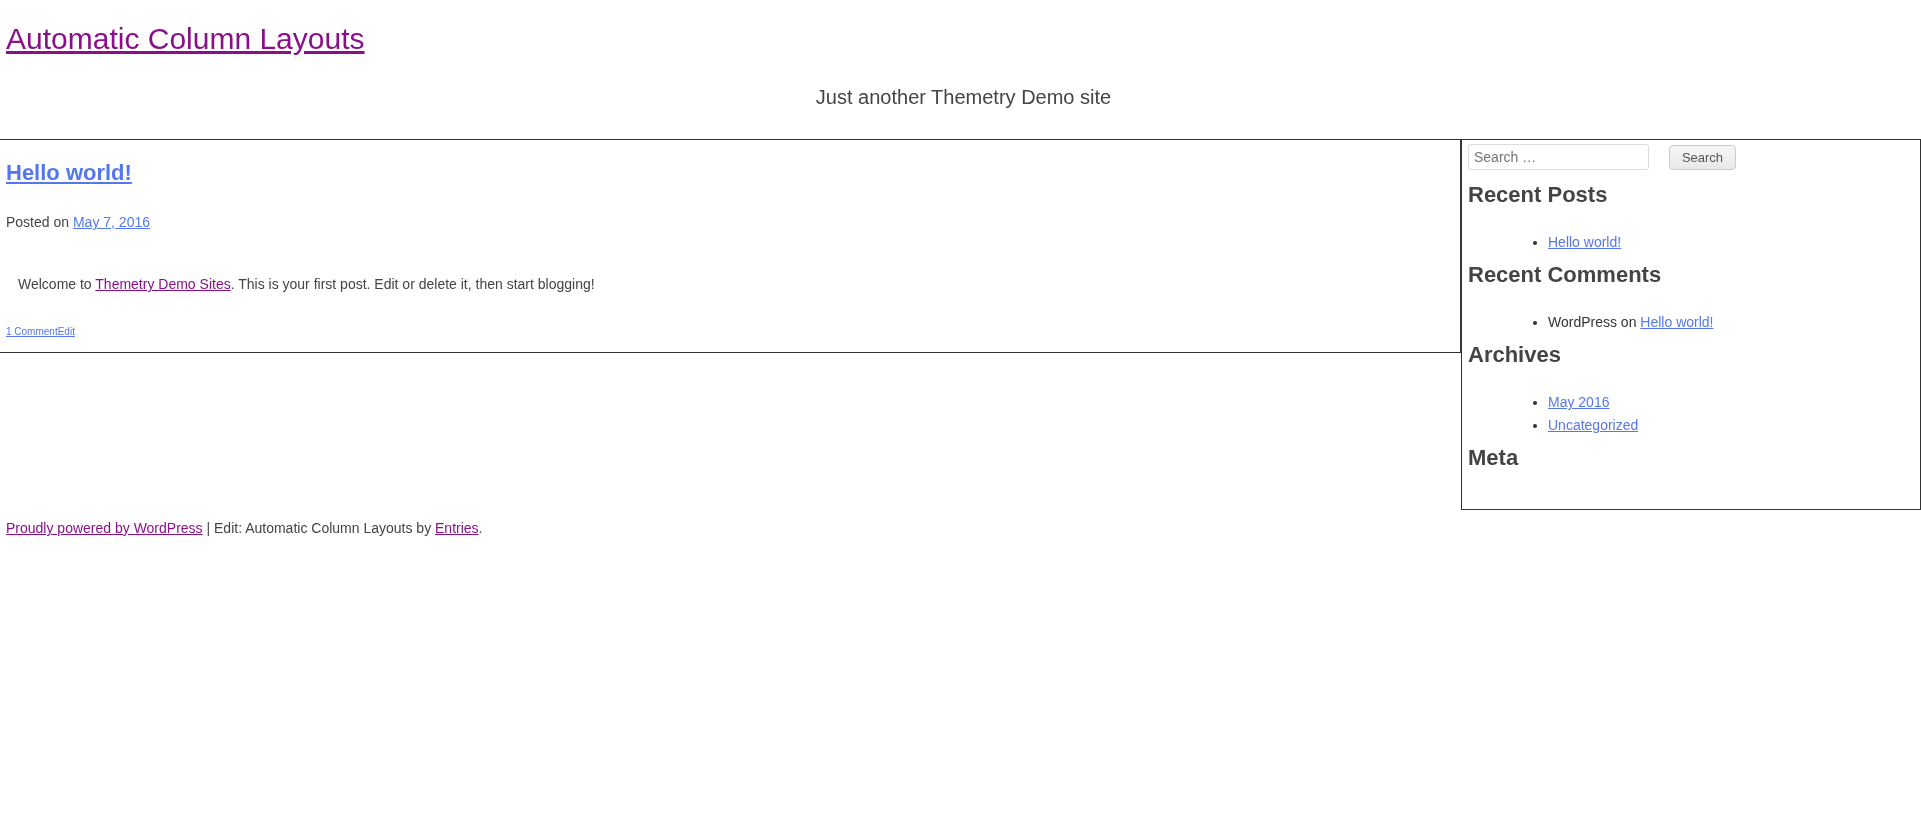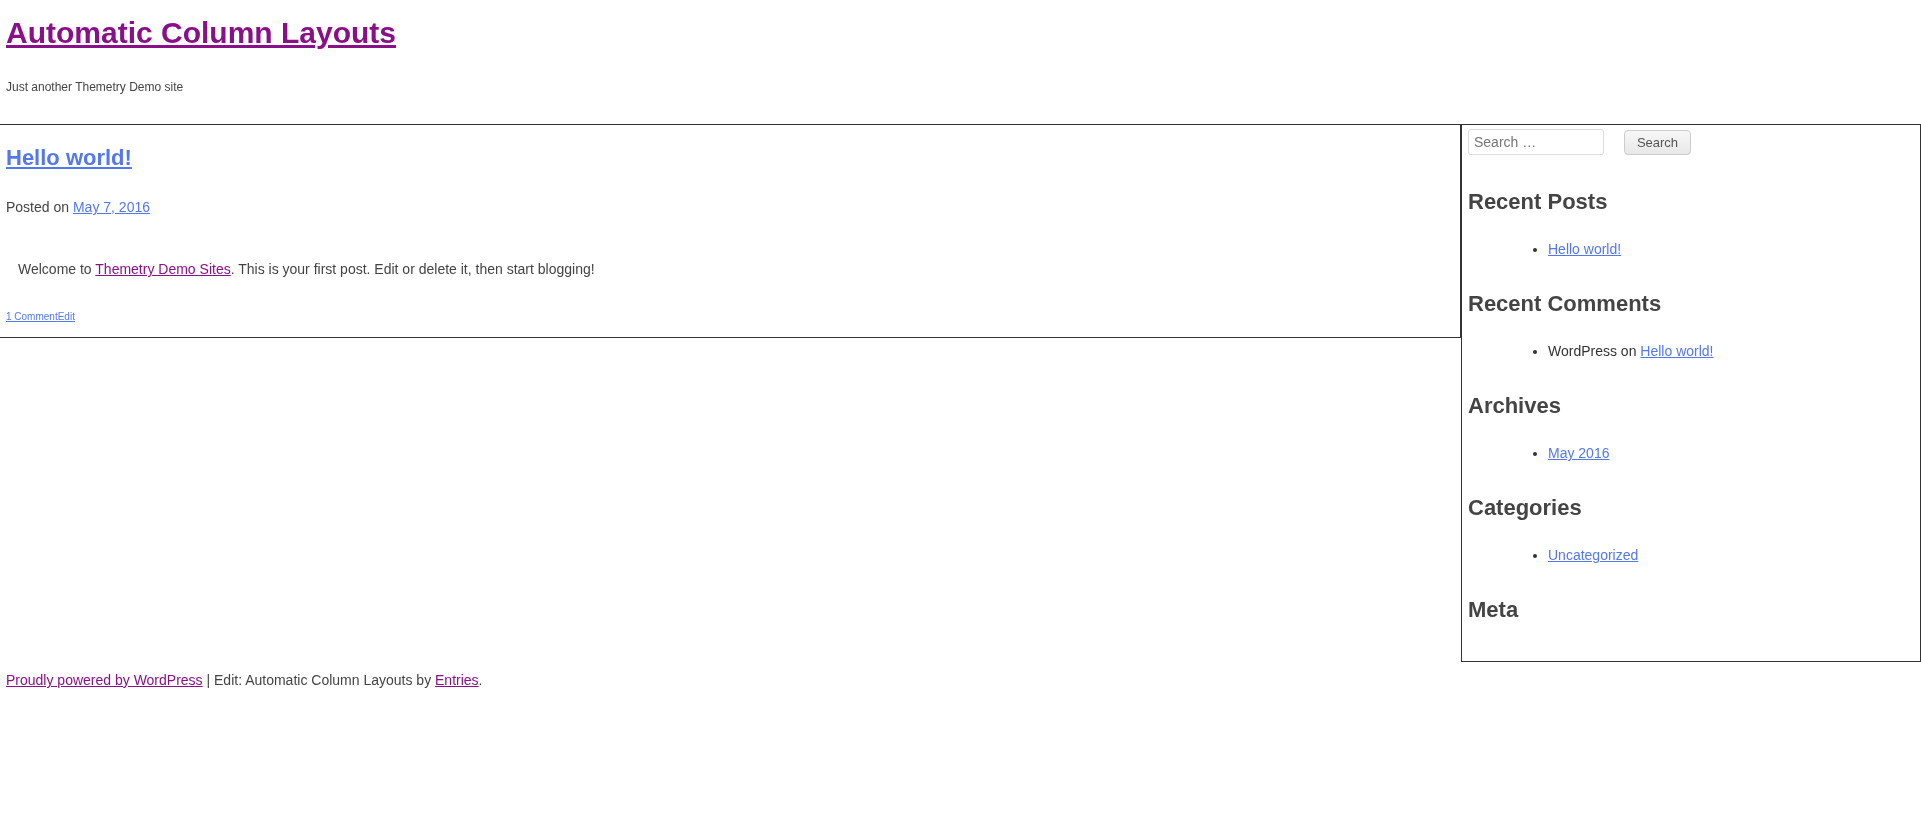--- a/index.html
+++ b/index.html
@@ -8,25 +8,25 @@
   font-family: -apple-system, BlinkMacSystemFont, "Helvetica Neue", Arial, sans-serif;
   color: #444;
   font-size: 14px;
   width: 1921px;
 }
 a { color: #5577ee; text-decoration: underline; }
 a.visited { color: #8a108a; }
 .header { padding: 6px 0 0 6px; }
 .site-title {
   font-size: 30px;
-  font-weight: 700;
-  margin: 10px 0 30px 0;
+  font-weight: 400;
+  margin: 16px 0 30px 0;
 }
 .site-title a { color: #8a108a; }
-.tagline { margin: 12px 0 30px 0; font-size: 12px; }
+.tagline { margin: 12px 0 30px 0; font-size: 20px; text-align: center; }
 
 .layout {
   display: flex;
   width: 100%;
 }
 .main {
   flex: 1;
 }
 article {
   border: 1px solid #333;
@@ -48,36 +48,36 @@
   width: 460px;
   border: 1px solid #333;
   padding: 4px 6px 12px 6px;
 }
 .search-row { margin-bottom: 8px; }
 .search-input {
   font-size: 14px;
   border: 1px solid #ddd;
   border-radius: 3px;
   padding: 4px 5px;
-  width: 136px;
+  width: 181px;
   color: #bbb;
 }
 .search-btn {
   font-size: 13px;
   padding: 4px 12px;
   background: linear-gradient(#f7f7f7,#e8e8e8);
   border: 1px solid #ccc;
   border-radius: 4px;
   color: #555;
   margin-left: 16px;
 }
 .sidebar h2 {
   font-size: 22px;
   font-weight: 700;
-  margin: 34px 0 26px 0;
+  margin: 12px 0 26px 0;
   color: #444;
 }
 .sidebar ul {
   margin: 0 0 0 40px;
   padding: 0 0 0 40px;
   list-style: disc;
 }
 .sidebar li {
   font-size: 14px;
   margin-bottom: 7px;
@@ -136,21 +136,20 @@
       <li>
         <span>WordPress</span><span> on </span><a href="#">Hello world!</a>
       </li>
     </ul>
 
     <h2>Archives</h2>
     <ul>
       <li><a href="#">May 2016</a></li>
     </ul>
 
-    <h2>Categories</h2>
     <ul>
       <li><a href="#">Uncategorized</a></li>
     </ul>
 
     <h2>Meta</h2>
   </aside>
 
 </div>
 
 <footer class="footer">

